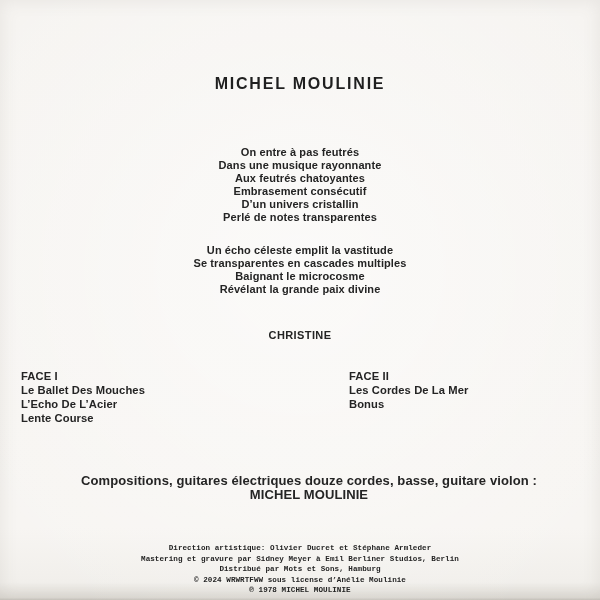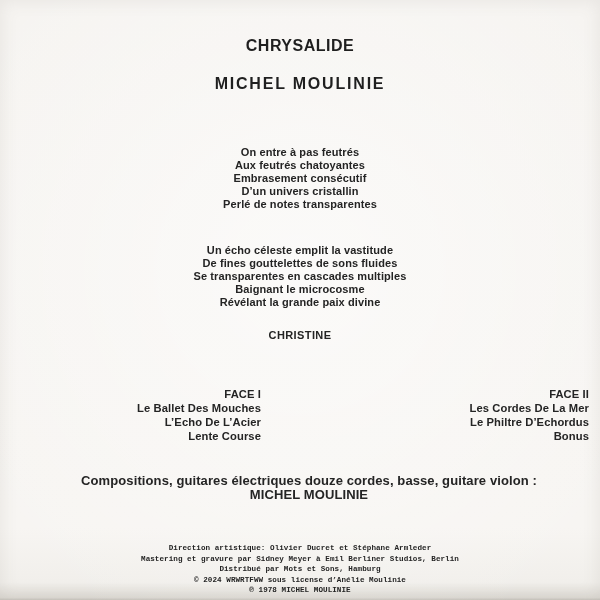--- a/index.html
+++ b/index.html
@@ -48,23 +48,23 @@
 
   .poem-author {
     top: 329px;
     font-size: 11px;
     letter-spacing: 0.4px;
     line-height: 13px;
   }
 
   .side {
     position: absolute;
-    top: 387px;
+    top: 369px;
     width: 240px;
-    text-align: right;
+    text-align: left;
     font-size: 11.2px;
     letter-spacing: 0.1px;
   }
   .side > div { line-height: 14px; }
   .side-a { left: 21px; }
   .side-b { left: 349px; }
 
   .credits {
     top: 474px;
     font-size: 13px;
@@ -79,53 +79,51 @@
     letter-spacing: 0.05px;
     font-family: Liberation Mono, monospace;
   }
   .footer > div { line-height: 10.5px; }
 </style>
 </head>
 <body>
 
 <div class="cover">
 
-  <div class="abs title">CHRYSALIDE</div>
 
   <div class="abs artist">MICHEL MOULINIE</div>
 
   <div class="abs stanza stanza1">
     <div class="line">On entre à pas feutrés</div>
+    <div class="line">Dans une musique rayonnante</div>
     <div class="line">Aux feutrés chatoyantes</div>
     <div class="line">Embrasement consécutif</div>
     <div class="line">D’un univers cristallin</div>
     <div class="line">Perlé de notes transparentes</div>
   </div>
 
   <div class="abs stanza stanza2">
     <div class="line">Un écho céleste emplit la vastitude</div>
-    <div class="line">De fines gouttelettes de sons fluides</div>
     <div class="line">Se transparentes en cascades multiples</div>
     <div class="line">Baignant le microcosme</div>
     <div class="line">Révélant la grande paix divine</div>
   </div>
 
   <div class="abs poem-author">CHRISTINE</div>
 
   <div class="side side-a">
     <div>FACE I</div>
     <div>Le Ballet Des Mouches</div>
     <div>L’Echo De L’Acier</div>
     <div>Lente Course</div>
   </div>
 
   <div class="side side-b">
     <div>FACE II</div>
     <div>Les Cordes De La Mer</div>
-    <div>Le Philtre D’Echordus</div>
     <div>Bonus</div>
   </div>
 
   <div class="abs credits">
     <div>Compositions, guitares électriques douze cordes, basse, guitare violon :</div>
     <div>MICHEL MOULINIE</div>
   </div>
 
   <div class="abs footer">
     <div>Direction artistique: Olivier Ducret et Stéphane Armleder</div>

